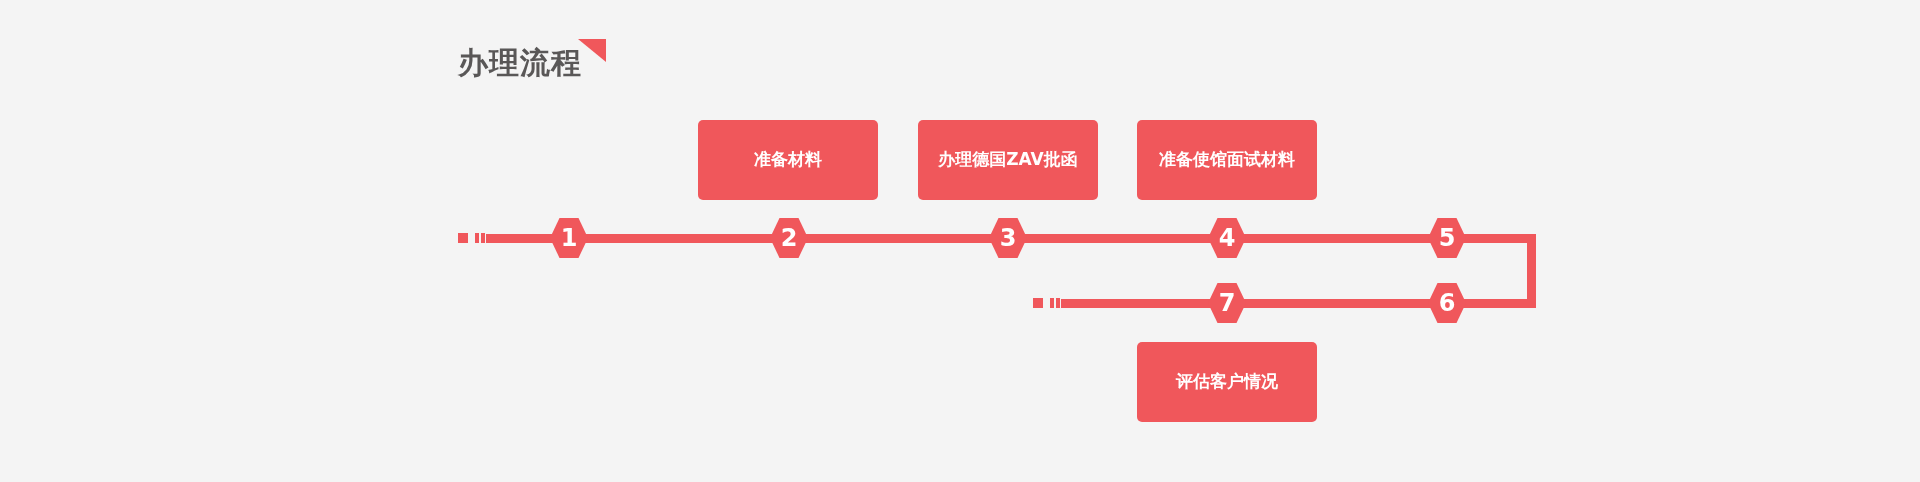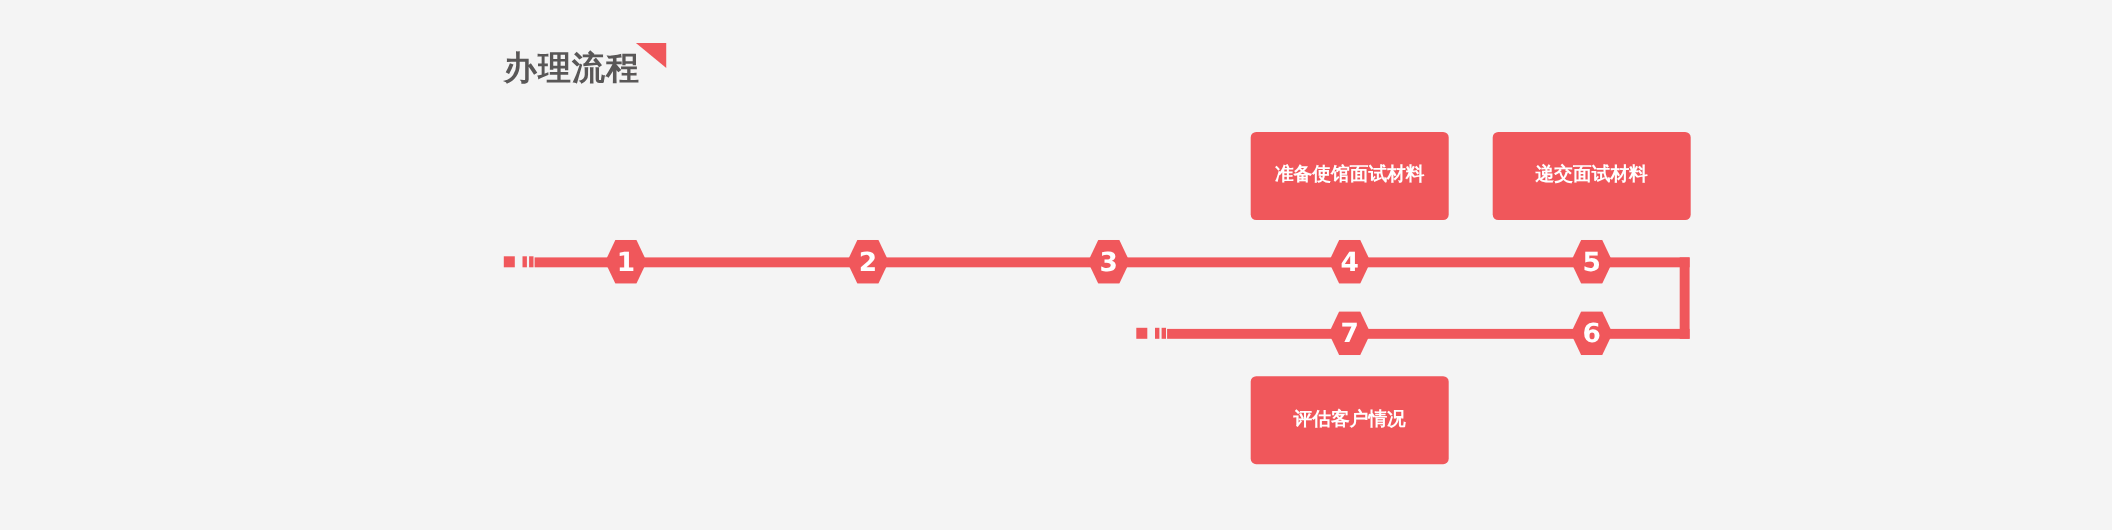--- a/index.html
+++ b/index.html
@@ -76,25 +76,28 @@
   .h7{left:1160px;top:283px}
 </style>
 </head>
 <body>
 
 <div class="canvas">
 
   <h1 class="page-title">办理流程</h1>
   <div class="title-tri"></div>
 
+  <div class="box b2">
+    <span>准备材料</span>
+  </div>
+  <div class="box b3">
+    <span>办理德国ZAV批函</span>
+  </div>
   <div class="box b4">
     <span>准备使馆面试材料</span>
-  </div>
-  <div class="box b5">
-    <span>递交面试材料</span>
   </div>
 
   <div class="line line-top"></div>
   <div class="line line-corner"></div>
   <div class="line line-bottom"></div>
 
   <div class="dashes dashes-top">
     <i class="dash-sq"></i>
     <i class="dash-bar"></i>
     <i class="dash-bar"></i>

